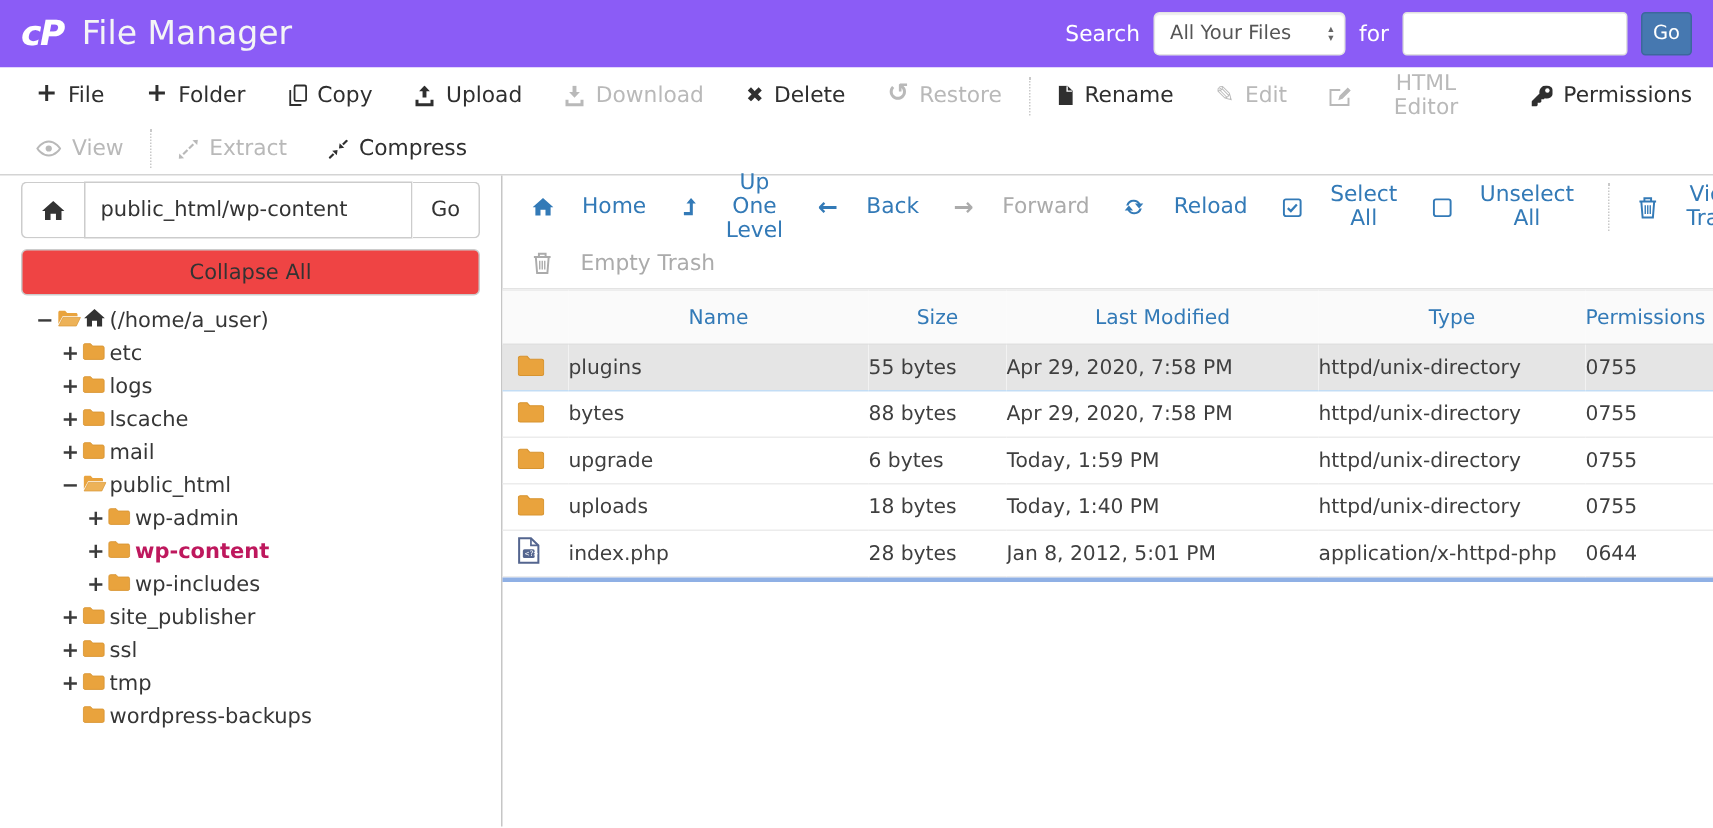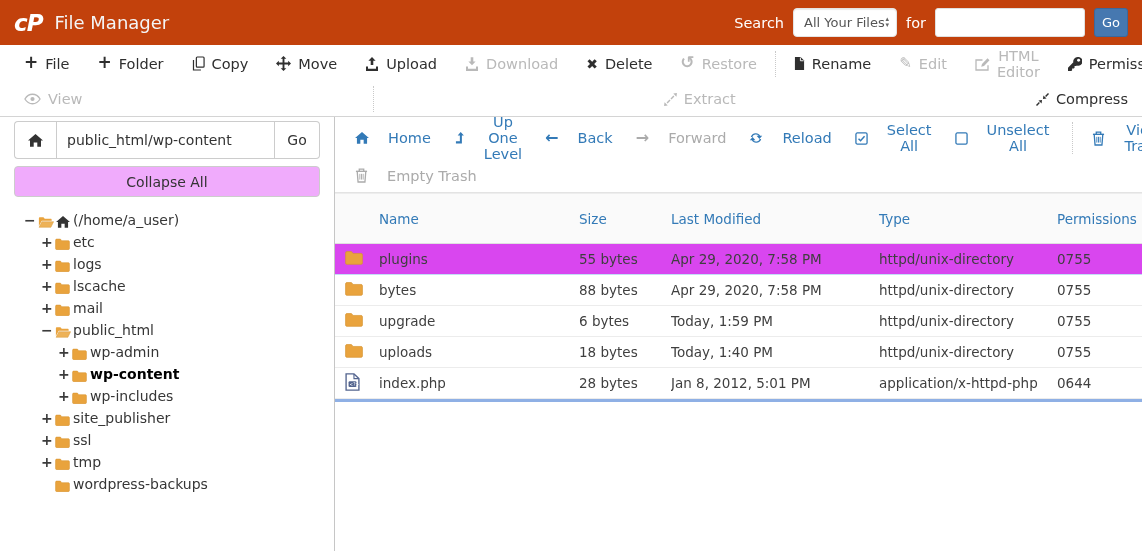--- a/index.html
+++ b/index.html
@@ -5,30 +5,30 @@
   * { box-sizing: border-box; }
   html,body { margin:0; padding:0; background:#fff; }
   .app {
     width:1142px; height:552px; overflow:hidden; position:relative;
     font-family:"DejaVu Sans","Liberation Sans",sans-serif;
     font-size:14px; color:#333; background:#fff;
   }
 
   
   .topbar {
-    height:45px; background:#c2410c; display:flex; align-items:center;
+    height:45px; background:#8b5cf6; display:flex; align-items:center;
     padding:0 14px; color:#fff;
   }
   .brand { display:flex; align-items:center; gap:12px; }
   .cp-logo { font-style:italic; font-weight:900; font-size:23px; letter-spacing:-1px; color:#fff; }
-  .app-title { font-size:18px; font-weight:400; color:#f4f5f6; }
+  .app-title { font-size:22px; font-weight:400; color:#f4f5f6; }
   .searchbar { margin-left:auto; display:flex; align-items:center; gap:9px; }
   .search-label, .for-label { color:#fff; font-size:14.5px; }
   .scope-select {
-    width:104px; height:29px; background:#fff; border-radius:4px; border:1px solid #e4e4e4;
+    width:128px; height:29px; background:#fff; border-radius:4px; border:1px solid #e4e4e4;
     display:flex; align-items:center; justify-content:space-between;
     padding:0 7px 0 10px; color:#555; font-size:13px; cursor:default;
     box-shadow:inset 0 1px 1px rgba(0,0,0,.08);
   }
   .sel-arrows { display:flex; flex-direction:column; line-height:5.5px; font-size:7px; color:#666; }
   .search-input {
     width:150px; height:29px; border:1px solid #e0e0e0; border-radius:3px;
     padding:0 8px; font-size:13px; font-family:inherit; background:#fff; color:#333;
   }
   .go-btn {
@@ -39,21 +39,21 @@
     height:31px; background:#fff; border:1px solid #fff; border-radius:3px;
     color:#242424; font-size:14px; font-family:inherit; padding:0 12px;
     display:flex; align-items:center; gap:7px; cursor:pointer;
   }
   .gear-glyph { width:14px; height:14px; display:inline-flex; }
 
   
   .toolbar { background:#fff; border-bottom:1px solid #d4d4d4; }
   .tb-row { display:flex; align-items:center; padding-left:10px; }
   .tb-row1 { height:37px; }
-  .tb-row2 { height:34px;justify-content:space-between; }
+  .tb-row2 { height:34px; }
   .tb-item {
     display:flex; align-items:center; gap:7px; border:none; background:none;
     font-family:inherit; font-size:14.5px; color:#2f2f2f; padding:0 14px; cursor:pointer; height:100%;
   }
   .tb-item.disabled { color:#b9b9b9; cursor:default; }
   .tb-sep { width:0; height:26px; border-left:1px dotted #c9c9c9; margin:0 4px; }
   .ticon { display:inline-flex; align-items:center; justify-content:center; }
   .plus-glyph { font-weight:800; font-size:17px; line-height:1; margin-top:-2px; }
   .x-glyph { font-weight:700; font-size:14px; line-height:1; }
   .undo-glyph { font-weight:700; font-size:17px; line-height:1; margin-top:-2px; }
@@ -71,58 +71,58 @@
     background:#fff; display:flex; align-items:center; justify-content:center; cursor:pointer; color:#333;
   }
   .path-input {
     flex:1; border:1px solid #ccc; padding:0 10px; font-family:inherit; font-size:14px; color:#333; min-width:0;
   }
   .path-go-btn {
     width:45px; border:1px solid #ccc; border-left:none; border-radius:0 4px 4px 0;
     background:#fff; font-family:inherit; font-size:14px; color:#333; cursor:pointer;
   }
   .collapse-btn {
-    margin-top:7px; width:100%; height:31px; background:#f0abfc; border:1px solid #ccc; border-radius:4px;
+    margin-top:7px; width:100%; height:31px; background:#ef4444; border:1px solid #ccc; border-radius:4px;
     font-family:inherit; font-size:14px; color:#333; cursor:pointer;
   }
   .tree { list-style:none; margin:9px 0 0 0; padding:0; }
-  .tree li { display:flex; align-items:flex-end; height:22px; cursor:pointer; white-space:nowrap; }
+  .tree li { display:flex; align-items:flex-start; height:22px; cursor:pointer; white-space:nowrap; }
   .tree li[data-level="0"] { padding-left:10px; }
   .tree li[data-level="1"] { padding-left:27px; }
   .tree li[data-level="2"] { padding-left:44px; }
   .expander { width:14px; font-weight:700; color:#3b3b3b; font-size:14px; flex:none; }
   .tree li[data-expander="plus"]  .expander::before { content:"+"; }
   .tree li[data-expander="minus"] .expander::before { content:"\2212"; }
   .tree li[data-expander="none"]  .expander::before { content:""; }
   .tree .ficon { width:18px; flex:none; display:inline-flex; }
   .tree .tree-home { width:17px; color:#333; display:inline-flex; }
   .tree .tlabel { color:#363636; }
-  .tree li[data-state="selected"] .tlabel { font-weight:700; color:#000000; }
+  .tree li[data-state="selected"] .tlabel { font-weight:700; color:#be185d; }
 
   
   .filenav-row1 { display:flex; align-items:center; height:42px; padding:0 22px 0 20px; column-gap:23px; }
   .filenav-row2 { display:flex; align-items:center; height:34px; padding:0 20px; border-bottom:1px solid #e3e3e3; }
   .navlink {
     display:flex; align-items:center; gap:19px; color:#337ab7; font-size:14.5px;
     background:none; border:none; font-family:inherit; cursor:pointer; padding:0;
   }
   .navlink.disabled { color:#ababab; cursor:default; }
   .nav-trash-group { margin-left:auto; border-left:1px dotted #c9c9c9; padding-left:19px; display:flex; }
   .arrow-glyph { font-size:16px; font-weight:600; line-height:1; }
 
   
   .filetable { width:100%; border-collapse:collapse; font-size:13.5px; table-layout:fixed; }
   .filetable th {
-    height:50px; background:#fafafa; color:#337ab7; font-weight:400; text-align:left;
+    height:36px; background:#fafafa; color:#337ab7; font-weight:400; text-align:center;
     border-top:1px solid #ededed; border-bottom:1px solid #e0e0e0; padding:0; cursor:pointer;
   }
   .filetable th.col-perms, .filetable td.col-perms { padding-right:12px; }
   .filetable td { height:31px; border-bottom:1px solid #ececec; color:#3f3f3f; padding:0; overflow:hidden; white-space:nowrap; }
   .filetable td.c-icon { padding-left:10px; }
-  .filetable tr[data-state="selected"] td { background:#d946ef; border-bottom-color:#c3ddf5; }
+  .filetable tr[data-state="selected"] td { background:#e5e5e5; border-bottom-color:#c3ddf5; }
   .filetable tbody tr { cursor:pointer; }
   .filetable .ficon { display:inline-flex; }
   .drop-line { height:3px; background:#8fb0e5; }
 
   svg { display:block; }
 </style>
 </head>
 <body>
 
 <div class="app">
@@ -158,28 +158,20 @@
         <span>Folder</span>
       </button>
       <button class="tb-item">
         <span class="ticon">
           <svg viewBox="0 0 14 16" width="13" height="15" fill="none" stroke="currentColor" stroke-width="1.3">
               <rect x="4.7" y="1" width="8.3" height="11" rx="1"></rect>
               <path d="M9.6 15H1.6V4.2"></path>
             </svg>
         </span>
         <span>Copy</span>
-      </button>
-      <button class="tb-item">
-        <span class="ticon">
-          <svg viewBox="0 0 16 16" width="15" height="15" fill="currentColor">
-              <path d="M8 0l3 3H9v4h4V5l3 3-3 3V9H9v4h2l-3 3-3-3h2V9H3v2L0 8l3-3v2h4V3H5Z"></path>
-            </svg>
-        </span>
-        <span>Move</span>
       </button>
       <button class="tb-item">
         <span class="ticon">
           <svg viewBox="0 0 14 14" width="14" height="14" fill="currentColor">
               <path d="M7 0l3.6 3.8H8.3V8H5.7V3.8H3.4Z"></path>
               <path d="M1 9.5h2v2.3h8V9.5h2V14H1Z"></path>
             </svg>
         </span>
         <span>Upload</span>
       </button>

